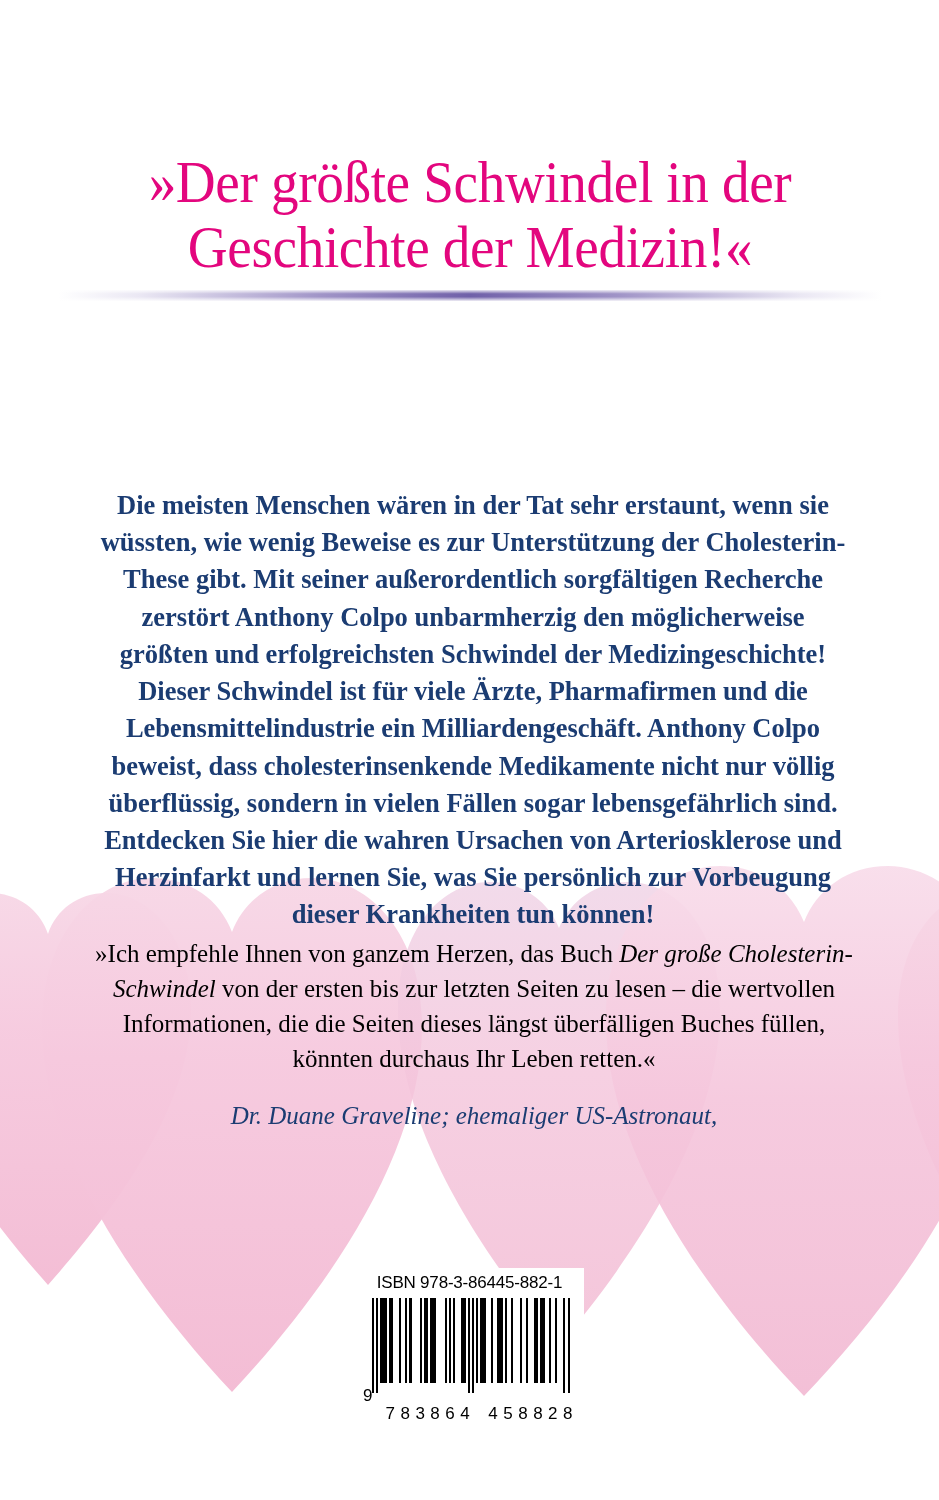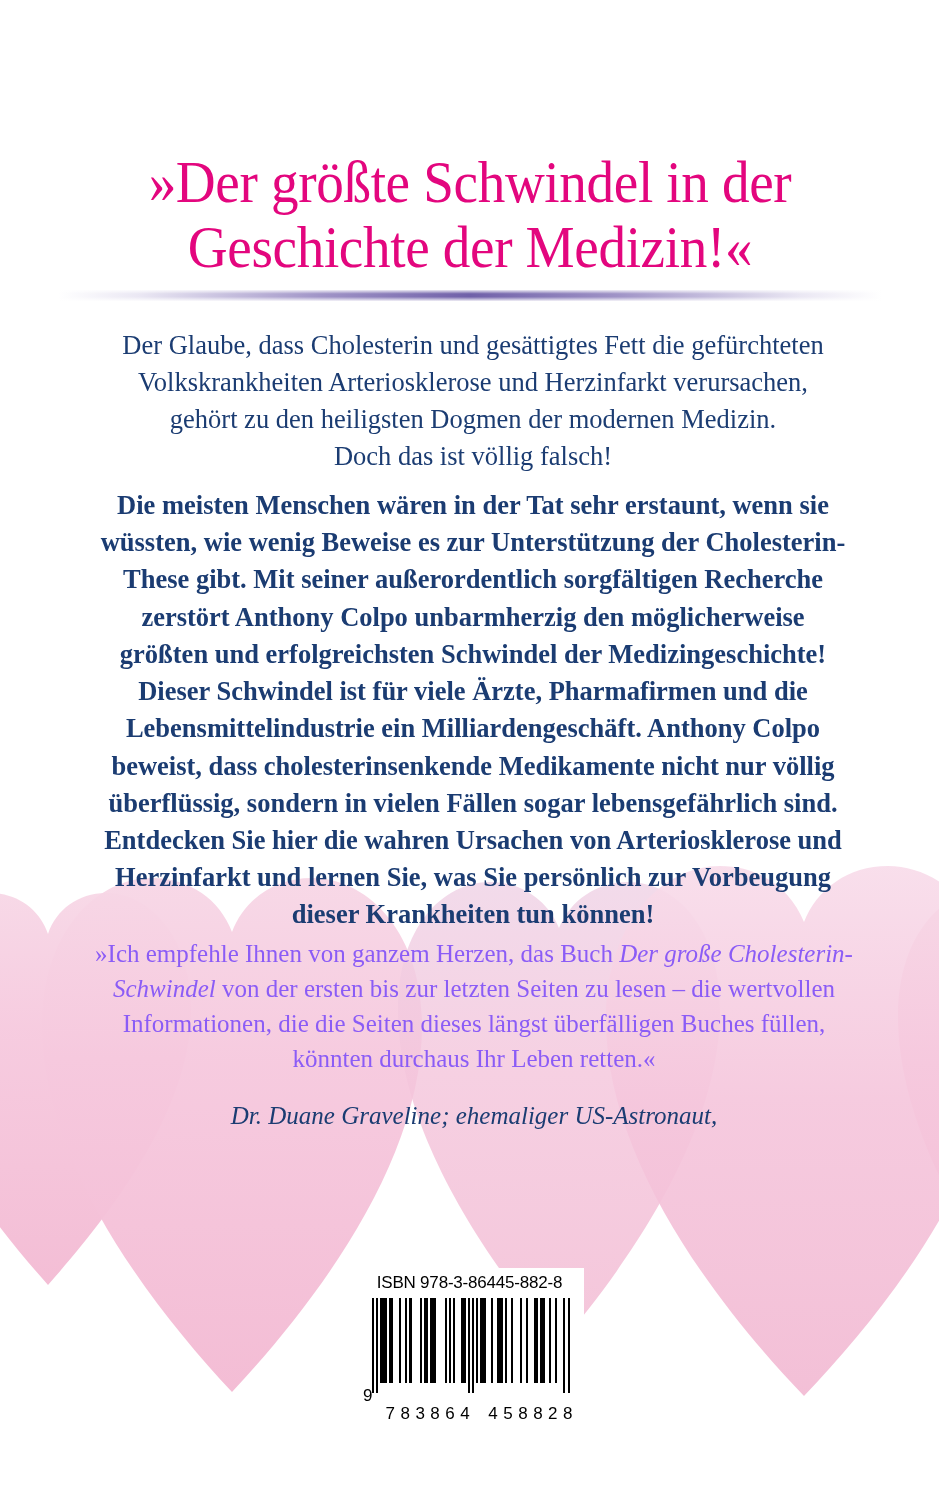--- a/index.html
+++ b/index.html
@@ -108,21 +108,21 @@
     line-height: 1.405;
     white-space: pre-line;
     font-weight: bold;
   }
   .quote {
     position: absolute;
     left: 85px;
     top: 936px;
     width: 778px;
     text-align: center;
-    color: #8b5cf6;
+    color: #000000;
     font-size: 25px;
     line-height: 1.40;
   }
   .quote i {
     font-style: italic;
   }
   .attrib-name {
     position: absolute;
     left: 85px;
     top: 1100px;
@@ -254,24 +254,20 @@
     </g>
   </svg>
 
   <div class="content">
 
     <div class="headline">»Der größte Schwindel in der
 Geschichte der Medizin!«</div>
 
     <div class="divider"></div>
 
-    <div class="lead">Der Glaube, dass Cholesterin und gesättigtes Fett die gefürchteten
-Volkskrankheiten Arteriosklerose und Herzinfarkt verursachen,
-gehört zu den heiligsten Dogmen der modernen Medizin.
-Doch das ist völlig falsch!</div>
 
     <div class="maintext">Die meisten Menschen wären in der Tat sehr erstaunt, wenn sie
 wüssten, wie wenig Beweise es zur Unterstützung der Cholesterin-
 These gibt. Mit seiner außerordentlich sorgfältigen Recherche
 zerstört Anthony Colpo unbarmherzig den möglicherweise
 größten und erfolgreichsten Schwindel der Medizingeschichte!
 Dieser Schwindel ist für viele Ärzte, Pharmafirmen und die
 Lebensmittelindustrie ein Milliardengeschäft. Anthony Colpo
 beweist, dass cholesterinsenkende Medikamente nicht nur völlig
 überflüssig, sondern in vielen Fällen sogar lebensgefährlich sind.
@@ -279,21 +275,21 @@
 Herzinfarkt und lernen Sie, was Sie persönlich zur Vorbeugung
 dieser Krankheiten tun können!</div>
 
     <div class="quote"><span>»Ich empfehle Ihnen von ganzem Herzen, das Buch </span><i>Der große Cholesterin-Schwindel</i><span> von der ersten bis zur letzten Seiten zu lesen – die wertvollen Informationen, die die Seiten dieses längst überfälligen Buches füllen, könnten durchaus Ihr Leben retten.«</span></div>
 
     <div class="attrib-name">Dr. Duane Graveline; ehemaliger US-Astronaut,</div>
 
   </div>
 
   <div class="barcode-box">
-    <div class="isbn-text">ISBN 978-3-86445-882-8</div>
+    <div class="isbn-text">ISBN 978-3-86445-882-1</div>
     <div class="bars" id="barcode-bars">
         <span class="tall" style="width: 2.08421px;"></span>
         <span class="tall" style="width: 2.08421px; background: transparent;"></span>
         <span class="tall" style="width: 2.08421px;"></span>
         <span style="width: 2.08421px; background: transparent;"></span>
         <span style="width: 6.25263px;"></span>
         <span style="width: 2.08421px; background: transparent;"></span>
         <span style="width: 4.16842px;"></span>
         <span style="width: 6.25263px; background: transparent;"></span>
         <span style="width: 2.08421px;"></span>

